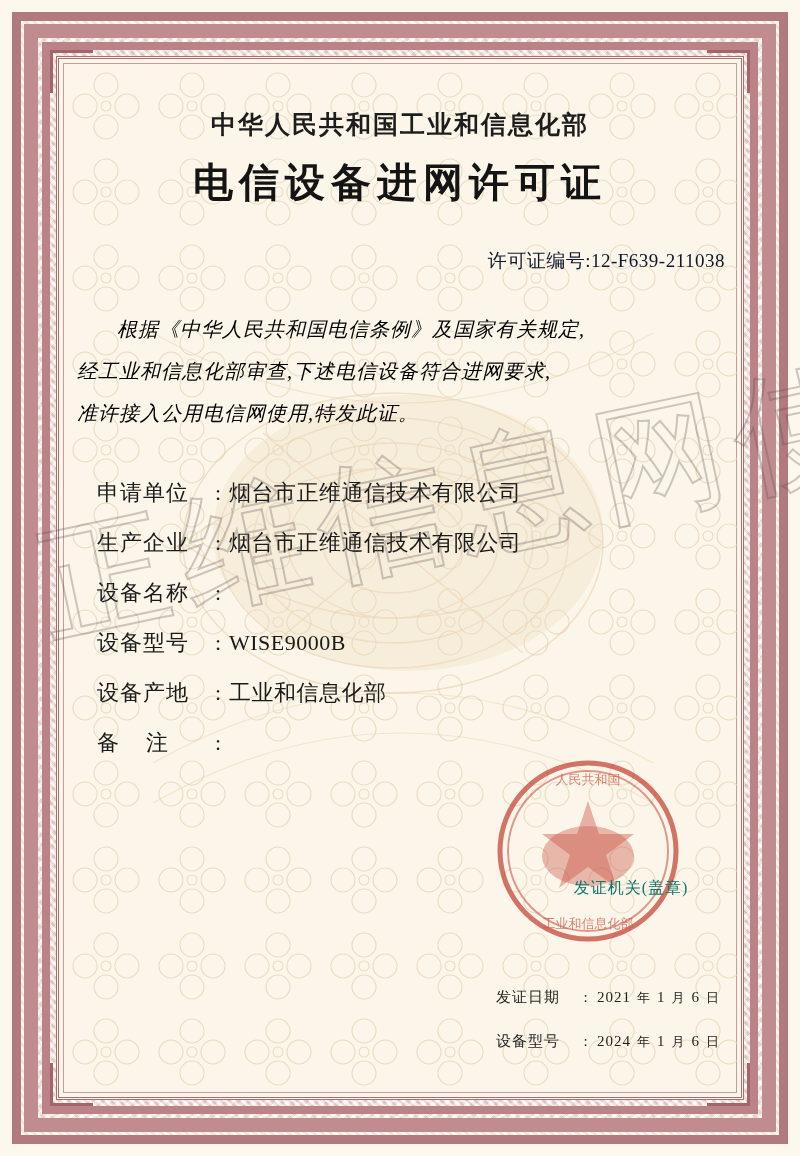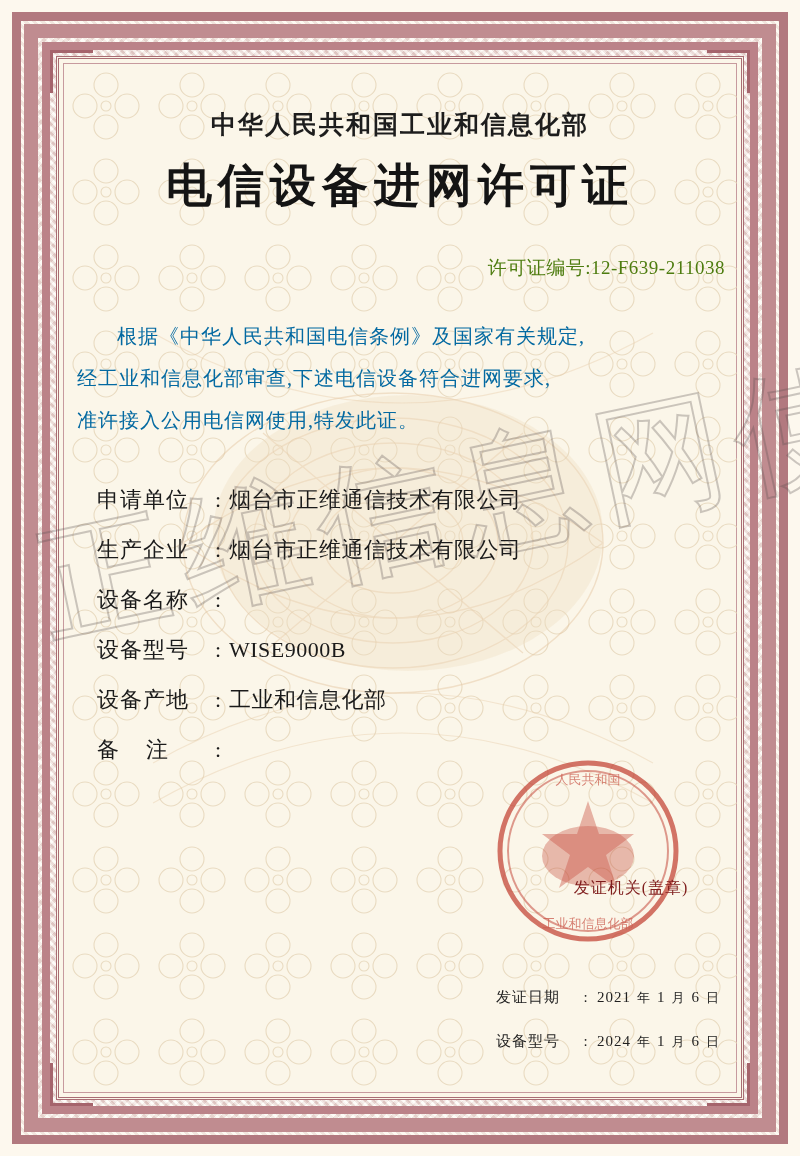--- a/index.html
+++ b/index.html
@@ -100,41 +100,42 @@
     margin-top: 45px;
     font-size: 25px;
     letter-spacing: 2px;
     color: #1d1d1d;
     font-family: "DejaVu Serif", "Liberation Serif", serif;
     font-weight: 700;
   }
   .title-big {
     text-align: center;
     margin-top: 14px;
-    font-size: 46px;
+    font-size: 40px;
     letter-spacing: 6px;
     color: #141414;
     font-family: "DejaVu Serif", "Liberation Serif", serif;
     font-weight: 700;
   }
   .cert-no {
     margin-top: 38px;
     text-align: right;
     padding-right: 12px;
     font-size: 19px;
-    color: #4d7c0f;
+    color: #0f172a;
     letter-spacing: 0.5px;
   }
   .body-text {
     margin: 34px 14px 0 14px;
     font-size: 20px;
     line-height: 42px;
-    color: #0369a1;
+    color: #000000;
     text-align: justify;
     letter-spacing: 1px;
+    font-style: italic;
   }
   .body-text .indent { display: inline-block; width: 40px; }
 
   .fields {
     margin: 34px 0 0 34px;
   }
   .field-row {
     display: flex;
     align-items: center;
     height: 50px;
@@ -167,21 +168,21 @@
     height: 190px;
     opacity: 0.82;
   }
   .seal-label {
     position: absolute;
     left: 452px;
     top: 815px;
     width: 160px;
     text-align: center;
     font-size: 16px;
-    color: #7f1d1d;
+    color: #0f766e;
     letter-spacing: 1px;
     padding-left: 36px;
   }
 
   
   .dates {
     position: absolute;
     left: 330px;
     top: 925px;
     width: 330px;

